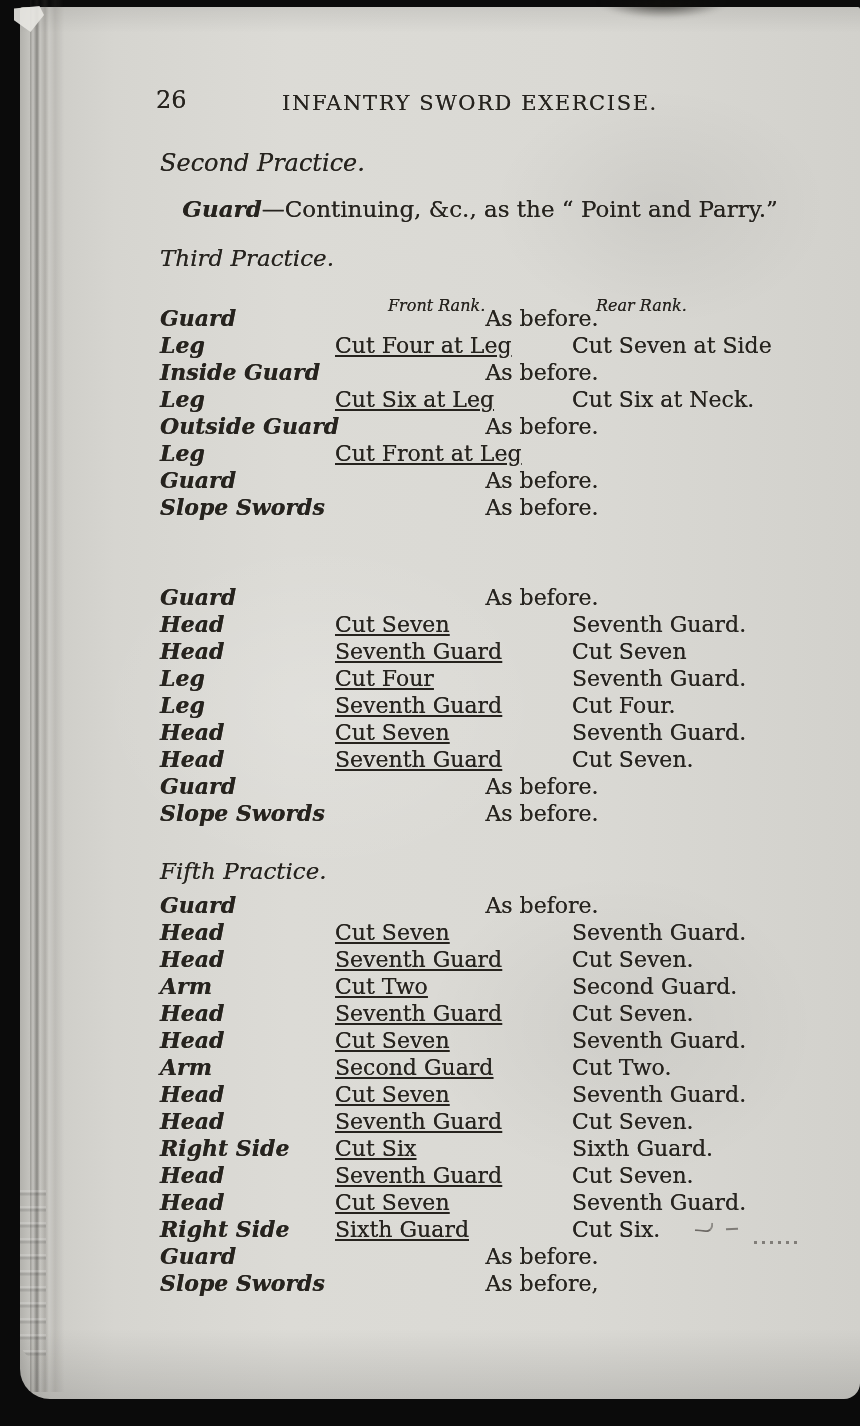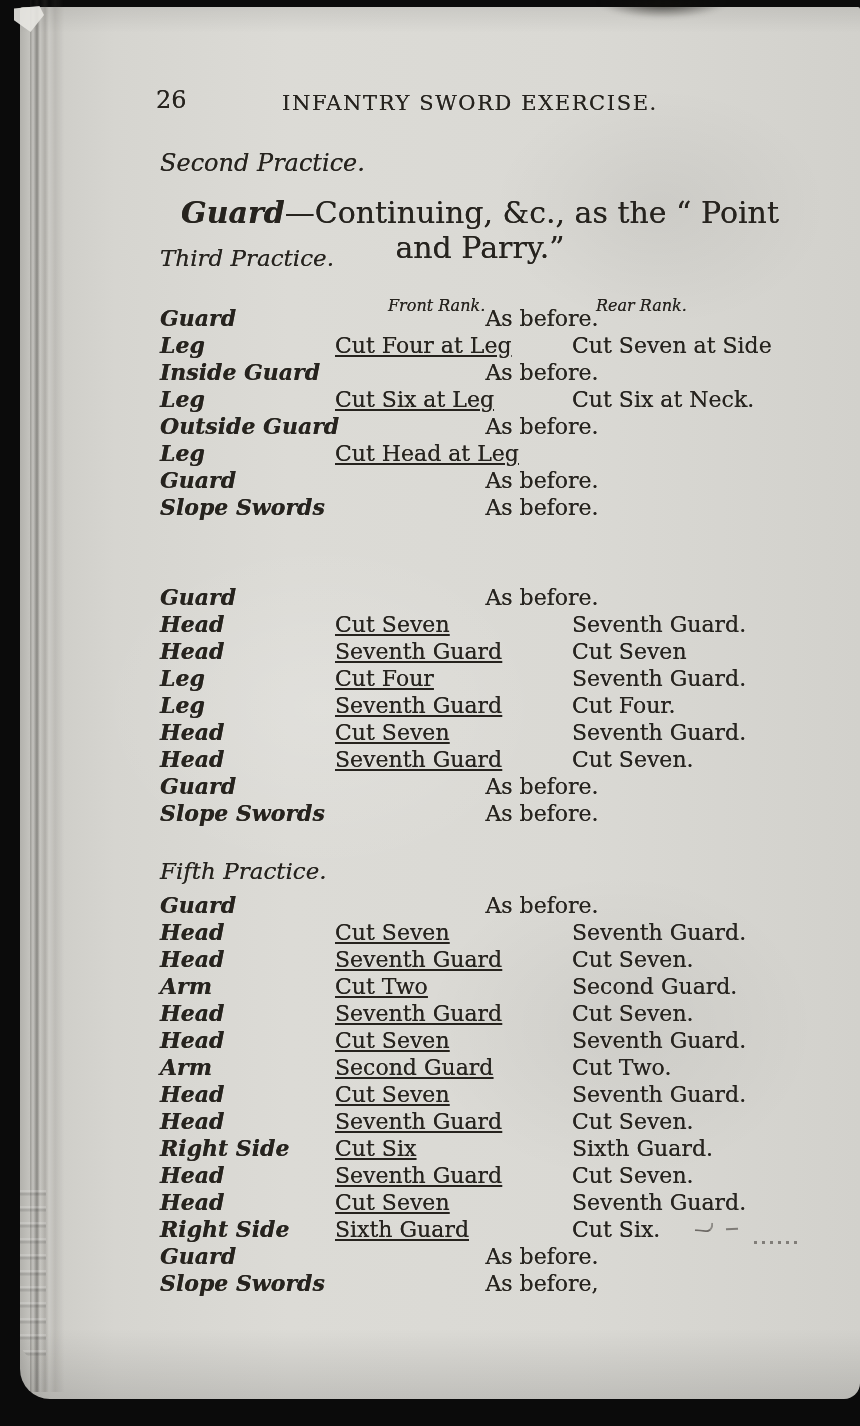--- a/index.html
+++ b/index.html
@@ -52,21 +52,21 @@
     border-bottom:2px solid rgba(55,50,45,.55);transform:rotate(-3deg);}
   .dots{position:absolute;left:754px;top:1241px;width:44px;height:3px;
     background:repeating-linear-gradient(90deg, rgba(60,55,50,.55) 0 3px, rgba(0,0,0,0) 3px 8px);}
   .content{position:absolute;inset:0;padding-left:20px;}
   .ink{text-shadow:0 0 .6px rgba(38,35,30,.8);}
   .pageno{position:absolute;left:156px;top:86px;font-size:24px;}
   .running{position:absolute;left:140px;top:91px;width:660px;text-align:center;
     font-size:21px;letter-spacing:1.6px;}
   .sect-title{position:absolute;left:160px;width:620px;
     font-style:italic;font-size:23px;}
-  .lead{position:absolute;left:150px;top:195px;width:660px;text-align:center;font-size:30px;}
+  .lead{position:absolute;left:150px;top:195px;width:660px;text-align:center;font-size:23px;}
   .lead .it{font-style:italic;font-weight:bold;}
   .colhead{position:absolute;top:296px;font-style:italic;font-size:16px;}
   .table{position:absolute;left:0;width:860px;}
   .trow{position:absolute;left:0;width:860px;height:27px;font-size:22px;line-height:27px;}
   .lbl{position:absolute;left:160px;font-style:italic;font-weight:bold;white-space:nowrap;}
   .front{position:absolute;left:335px;white-space:nowrap;text-decoration:underline;}
   .rear{position:absolute;left:572px;white-space:nowrap;}
   .ctr{position:absolute;left:372px;width:340px;text-align:center;white-space:nowrap;}
 </style>
 </head>
@@ -113,21 +113,21 @@
         <span class="lbl">Leg</span>
         <span class="front">Cut Six at Leg</span>
         <span class="rear">Cut Six at Neck.</span>
       </div>
     <div class="trow ink" style="top:108px">
         <span class="lbl">Outside Guard</span>
         <span class="ctr">As before.</span>
       </div>
     <div class="trow ink" style="top:135px">
         <span class="lbl">Leg</span>
-        <span class="front">Cut Head at Leg</span>
+        <span class="front">Cut Front at Leg</span>
       </div>
     <div class="trow ink" style="top:162px">
         <span class="lbl">Guard</span>
         <span class="ctr">As before.</span>
       </div>
     <div class="trow ink" style="top:189px">
         <span class="lbl">Slope Swords</span>
         <span class="ctr">As before.</span>
       </div>
   </div>

